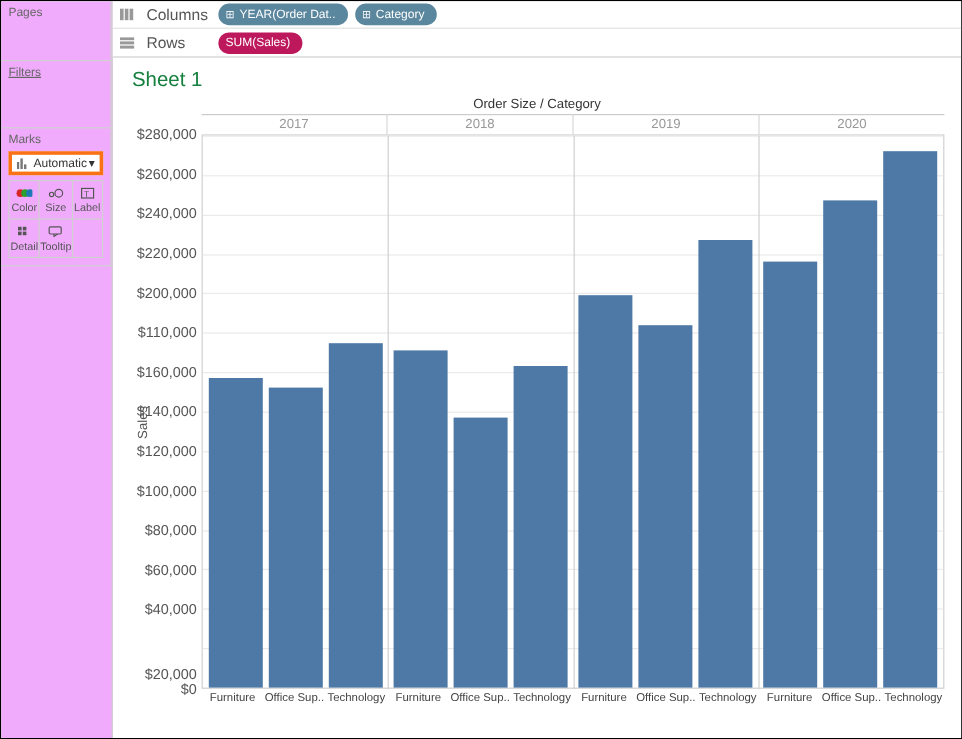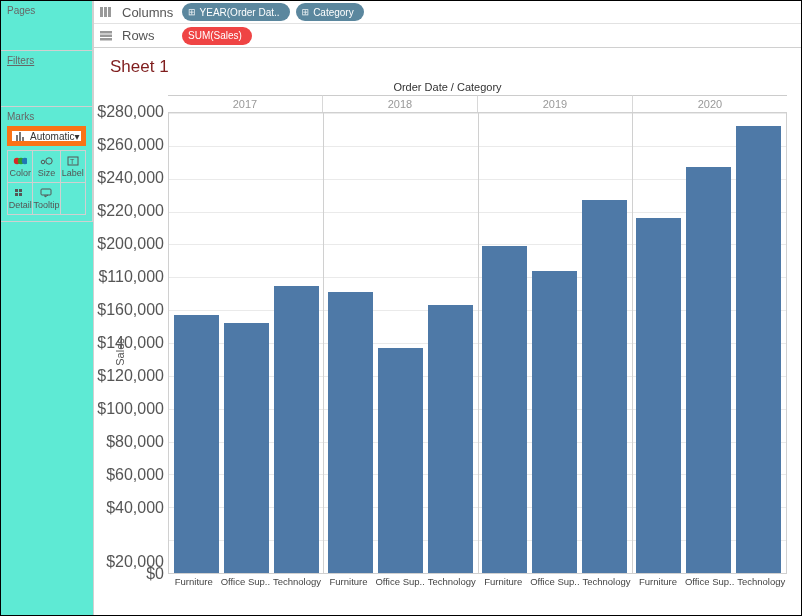--- a/index.html
+++ b/index.html
@@ -13,35 +13,35 @@
     height:616px;
     position:relative;
     border:1px solid #000;
   }
   
   .sidebar{
     position:absolute;
     left:0; top:0;
     width:93px; height:100%;
     border-right:1px solid #d0d0d0;
-    background:#5eead4;
+    background:#f0abfc;
   }
   .side-card{
     border:1px solid #d0d0d0;
     border-left:none;
     border-top:none;
     padding:4px 6px 34px 6px;
     font-size:10px;
     color:#666;
   }
   .side-card.filters{ padding-bottom:40px;text-decoration:underline; }
   .side-card.marks{ padding-bottom:6px; }
   .marks-select{
     display:flex; align-items:center; justify-content:space-between;
-    border:5px solid #f97316; height:20px; margin-top:4px; font-size:10px;
+    border:3px solid #f97316; height:20px; margin-top:4px; font-size:10px;
     padding:0 4px; color:#333; background:#fff;
   }
   .marks-grid{
     display:grid;
     grid-template-columns:repeat(3,1fr);
     border-left:1px solid #d0d0d0;
     border-top:1px solid #d0d0d0;
     margin-top:4px;
   }
   .marks-cell{
@@ -77,29 +77,29 @@
   .pills{ display:flex; gap:6px; }
   .pill{
     display:flex; align-items:center; gap:4px;
     height:18px; padding:0 10px 0 6px;
     border-radius:9px;
     color:#fff; font-size:10px;
     white-space:nowrap;
   }
   .pill .plus{ font-size:9px; opacity:.9; }
   .pill.blue{ background:#5b879e; }
-  .pill.green{ background:#ef4444; }
+  .pill.green{ background:#be185d; }
   
   .sheet{
     position:absolute;
     left:93px; top:46px; right:0; bottom:0;
     padding:10px 14px 6px 14px;
   }
   .sheet-title{
-    font-size:17px; color:#7f1d1d; font-weight:400;
+    font-size:17px; color:#15803d; font-weight:400;
     margin:0 0 4px 2px;
   }
   .chart-header-title{
     text-align:center;
     font-size:11px; color:#333;
     margin-bottom:2px;
   }
   
   .years-row{
     display:flex;
@@ -140,21 +140,21 @@
     border:1px solid #d0d0d0;
     background:#fff;
   }
   .grid-line{
     position:absolute; left:0; right:0;
     border-top:1px solid #eaeaea;
   }
   .tick-label{
     position:absolute;
     right:4px;
-    font-size:16px; color:#555;
+    font-size:12px; color:#555;
     transform:translateY(-50%);
     white-space:nowrap;
   }
   .year-sep{
     position:absolute; top:0; bottom:-1px; width:0;
     border-left:1px solid #d0d0d0;
   }
   .group{
     position:absolute; top:0; bottom:0;
     display:flex; align-items:flex-end;
@@ -283,21 +283,21 @@
     <div class="pills">
       <div class="pill green">
         <span>SUM(Sales)</span>
       </div>
     </div>
   </div>
 </div>
 
 <div class="sheet">
   <div class="sheet-title">Sheet 1</div>
-  <div class="chart-header-title">Order Date / Category</div>
+  <div class="chart-header-title">Order Size / Category</div>
 
   <div class="years-row" id="years-row">
       <div class="yr">2017</div>
       <div class="yr">2018</div>
       <div class="yr">2019</div>
       <div class="yr">2020</div>
     </div>
 
   <div class="chart-body">
     <div class="y-axis">

